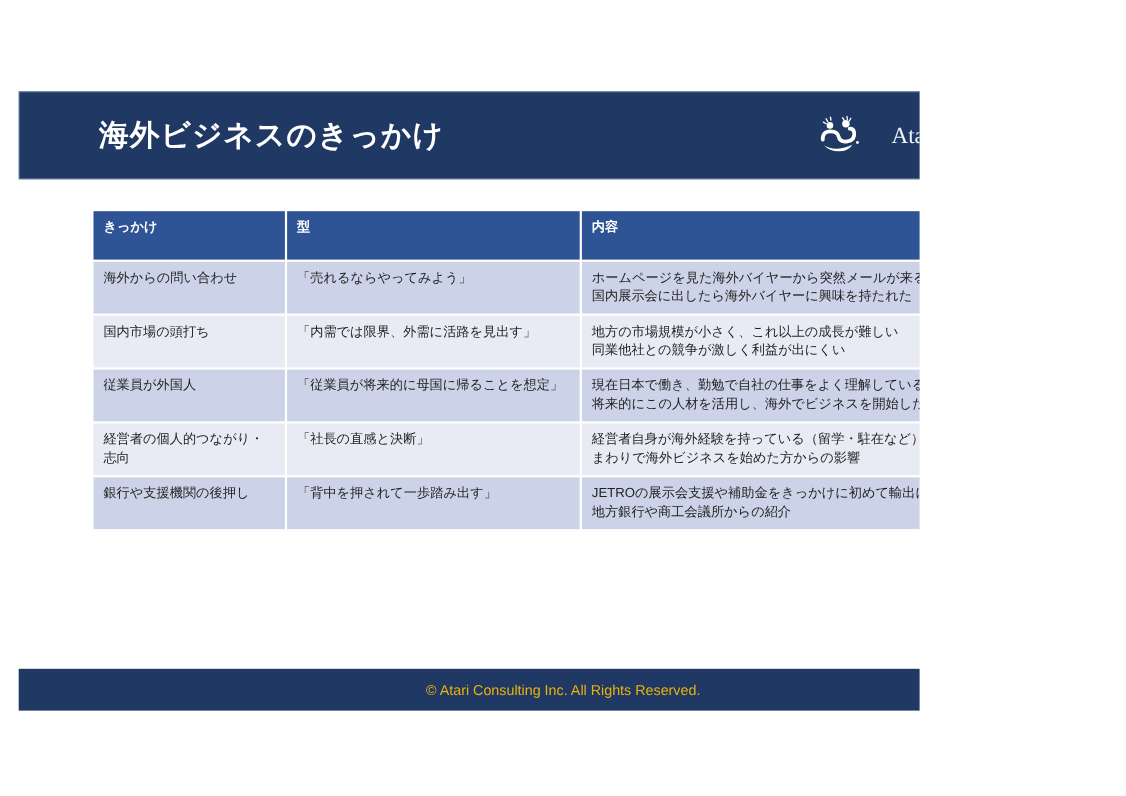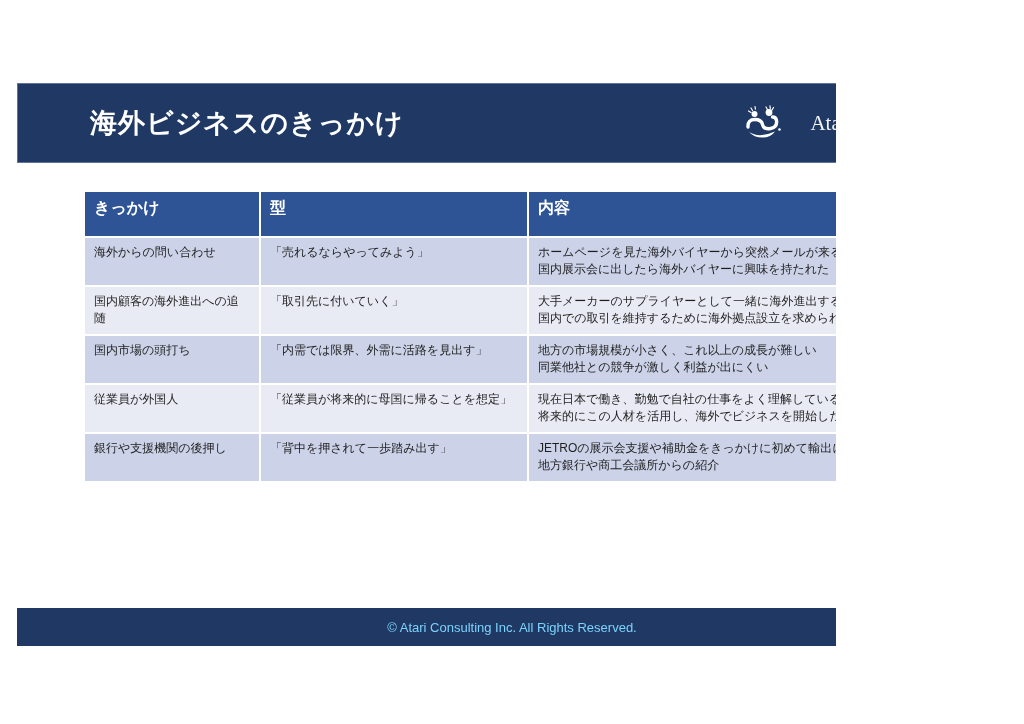--- a/index.html
+++ b/index.html
@@ -37,37 +37,37 @@
   }
   
   .table-wrap{position:absolute;left:83px;top:190px;width:848px;}
   table{
     border-collapse:separate;border-spacing:2px;
     table-layout:fixed;width:846px;
   }
   col.c1{width:174px;} col.c2{width:266px;} col.c3{width:400px;}
   th{
     background:var(--table-header-blue);color:#ffffff;
-    font-size:16px;font-weight:bold;text-align:left;
+    font-size:12px;font-weight:bold;text-align:left;
     padding:6px 9px;height:44px;vertical-align:top;
   }
   td{
     font-size:12px;color:var(--body-text);line-height:1.45;
     padding:6px 9px;height:47px;vertical-align:top;
     white-space:pre-line;
   }
   tbody tr:nth-child(odd) td{background:var(--row-band-light);}
   tbody tr:nth-child(even) td{background:var(--row-band-lighter);}
   
   .footer-band{
     position:absolute;left:17px;top:608px;width:990px;height:38px;
     background:var(--navy);
     display:flex;align-items:center;justify-content:center;
   }
-  .copyright{color:#7dd3fc;font-size:13px;}
+  .copyright{color:#eab308;font-size:13px;}
   .page-number{
     position:absolute;right:20px;top:50%;transform:translateY(-50%);
     color:#5eead4;font-size:13px;
   }
 </style>
 </head>
 <body>
 
 <div class="slide">
 
@@ -108,36 +108,36 @@
         </tr>
       </thead>
       <tbody>
         <tr>
           <td>海外からの問い合わせ</td>
           <td>「売れるならやってみよう」</td>
           <td>ホームページを見た海外バイヤーから突然メールが来る
 国内展示会に出したら海外バイヤーに興味を持たれた</td>
         </tr>
         <tr>
-          <td>国内顧客の海外進出への追随</td>
-          <td>「取引先に付いていく」</td>
-          <td>大手メーカーのサプライヤーとして一緒に海外進出する
-国内での取引を維持するために海外拠点設立を求められる</td>
-        </tr>
-        <tr>
           <td>国内市場の頭打ち</td>
           <td>「内需では限界、外需に活路を見出す」</td>
           <td>地方の市場規模が小さく、これ以上の成長が難しい
 同業他社との競争が激しく利益が出にくい</td>
         </tr>
         <tr>
           <td>従業員が外国人</td>
           <td>「従業員が将来的に母国に帰ることを想定」</td>
           <td>現在日本で働き、勤勉で自社の仕事をよく理解している
 将来的にこの人材を活用し、海外でビジネスを開始したい</td>
+        </tr>
+        <tr>
+          <td>経営者の個人的つながり・志向</td>
+          <td>「社長の直感と決断」</td>
+          <td>経営者自身が海外経験を持っている（留学・駐在など）
+まわりで海外ビジネスを始めた方からの影響</td>
         </tr>
         <tr>
           <td>銀行や支援機関の後押し</td>
           <td>「背中を押されて一歩踏み出す」</td>
           <td>JETROの展示会支援や補助金をきっかけに初めて輸出に挑戦
 地方銀行や商工会議所からの紹介</td>
         </tr>
       </tbody>
     </table>
   </div>

